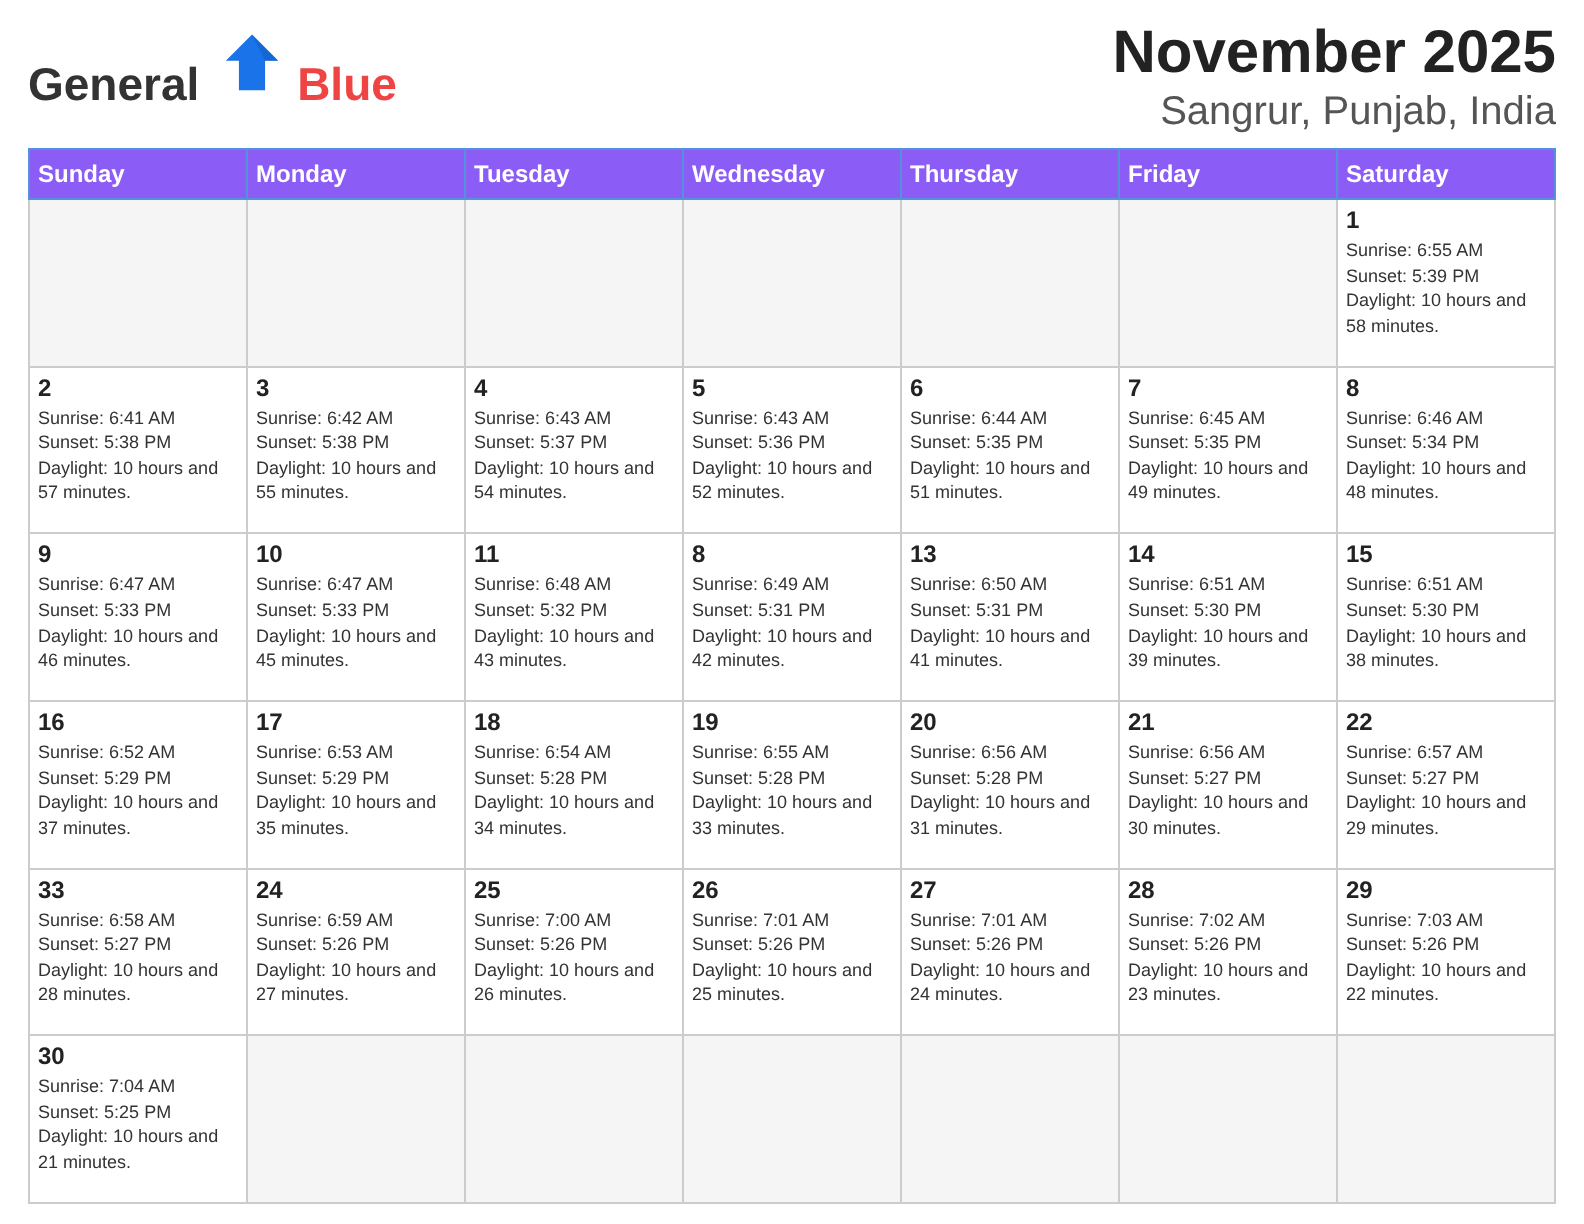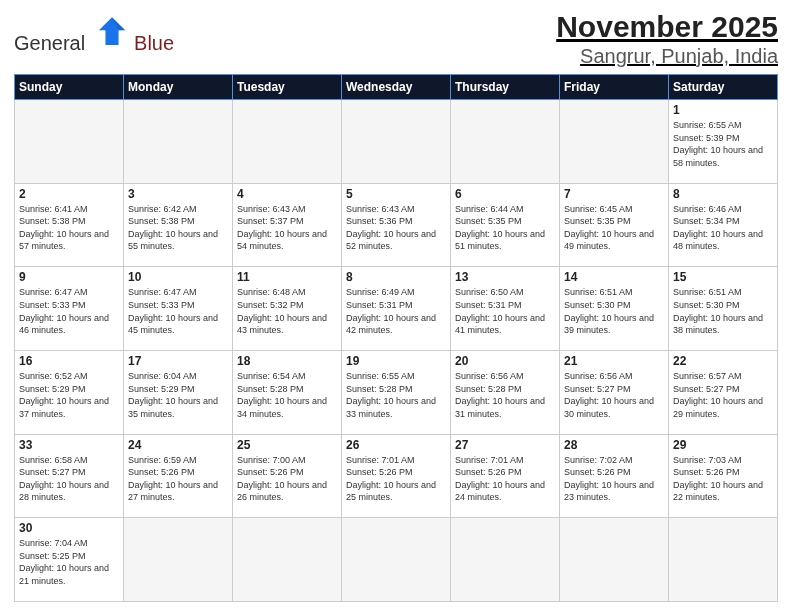--- a/index.html
+++ b/index.html
@@ -22,53 +22,52 @@
       align-items: flex-start;
       justify-content: space-between;
       margin-bottom: 6px;
     }
     .logo {
       display: flex;
       align-items: center;
       margin-top: 4px;
     }
     .logo-text {
-      font-size: 20px;
-      font-weight: normal;
+      font-size: 23px;
+      font-weight: bold;
       color: #333;
     }
     .logo-icon {
       width: 36px;
       height: 36px;
       margin-left: 4px;
     }
     .title-block {
       text-align: right;
-      text-decoration: underline;
     }
     .month-title {
       font-size: 30px;
       font-weight: bold;
       color: #222;
       line-height: 1.1;
     }
     .location {
       font-size: 20px;
       color: #555;
       margin-top: 2px;
     }
     .calendar {
       flex: 1;
       border: 1px solid #ccc;
       border-collapse: collapse;
       width: 100%;
       table-layout: fixed;
     }
     .calendar thead tr th {
-      background: #0f172a;
+      background: #8b5cf6;
       color: #fff;
       font-size: 12px;
       font-weight: bold;
       padding: 5px 4px;
       border: 1px solid #5590dc;
       text-align: left;
     }
     .calendar tbody tr td {
       vertical-align: top;
       border: 1px solid #ccc;
@@ -104,21 +103,21 @@
 
 <div class="page">
   <div class="header">
     <div class="logo">
       <div>
         <span class="logo-text">General</span>
         <svg class="logo-icon" viewBox="0 0 44 44" xmlns="http://www.w3.org/2000/svg">
           <polygon points="22,4 38,20 30,20 30,38 14,38 14,20 6,20" fill="#1a73e8"></polygon>
           <polygon points="22,4 38,20 30,20" fill="#0d5cbf" opacity="0.5"></polygon>
         </svg>
-        <span class="logo-text" style="color:#7f1d1d;">Blue</span>
+        <span class="logo-text" style="color:#ef4444;">Blue</span>
       </div>
     </div>
     <div class="title-block">
       <div class="month-title">November 2025</div>
       <div class="location">Sangrur, Punjab, India</div>
     </div>
   </div>
 
   <table class="calendar">
     <thead>
@@ -274,21 +273,21 @@
           <span class="day-number">16</span>
           <div class="day-info">
             <span>Sunrise:</span> <span>6:52 AM</span><br>
             <span>Sunset:</span> <span>5:29 PM</span><br>
             <span>Daylight:</span> <span>10 hours and 37 minutes.</span>
           </div>
         </td>
         <td>
           <span class="day-number">17</span>
           <div class="day-info">
-            <span>Sunrise:</span> <span>6:04 AM</span><br>
+            <span>Sunrise:</span> <span>6:53 AM</span><br>
             <span>Sunset:</span> <span>5:29 PM</span><br>
             <span>Daylight:</span> <span>10 hours and 35 minutes.</span>
           </div>
         </td>
         <td>
           <span class="day-number">18</span>
           <div class="day-info">
             <span>Sunrise:</span> <span>6:54 AM</span><br>
             <span>Sunset:</span> <span>5:28 PM</span><br>
             <span>Daylight:</span> <span>10 hours and 34 minutes.</span>

